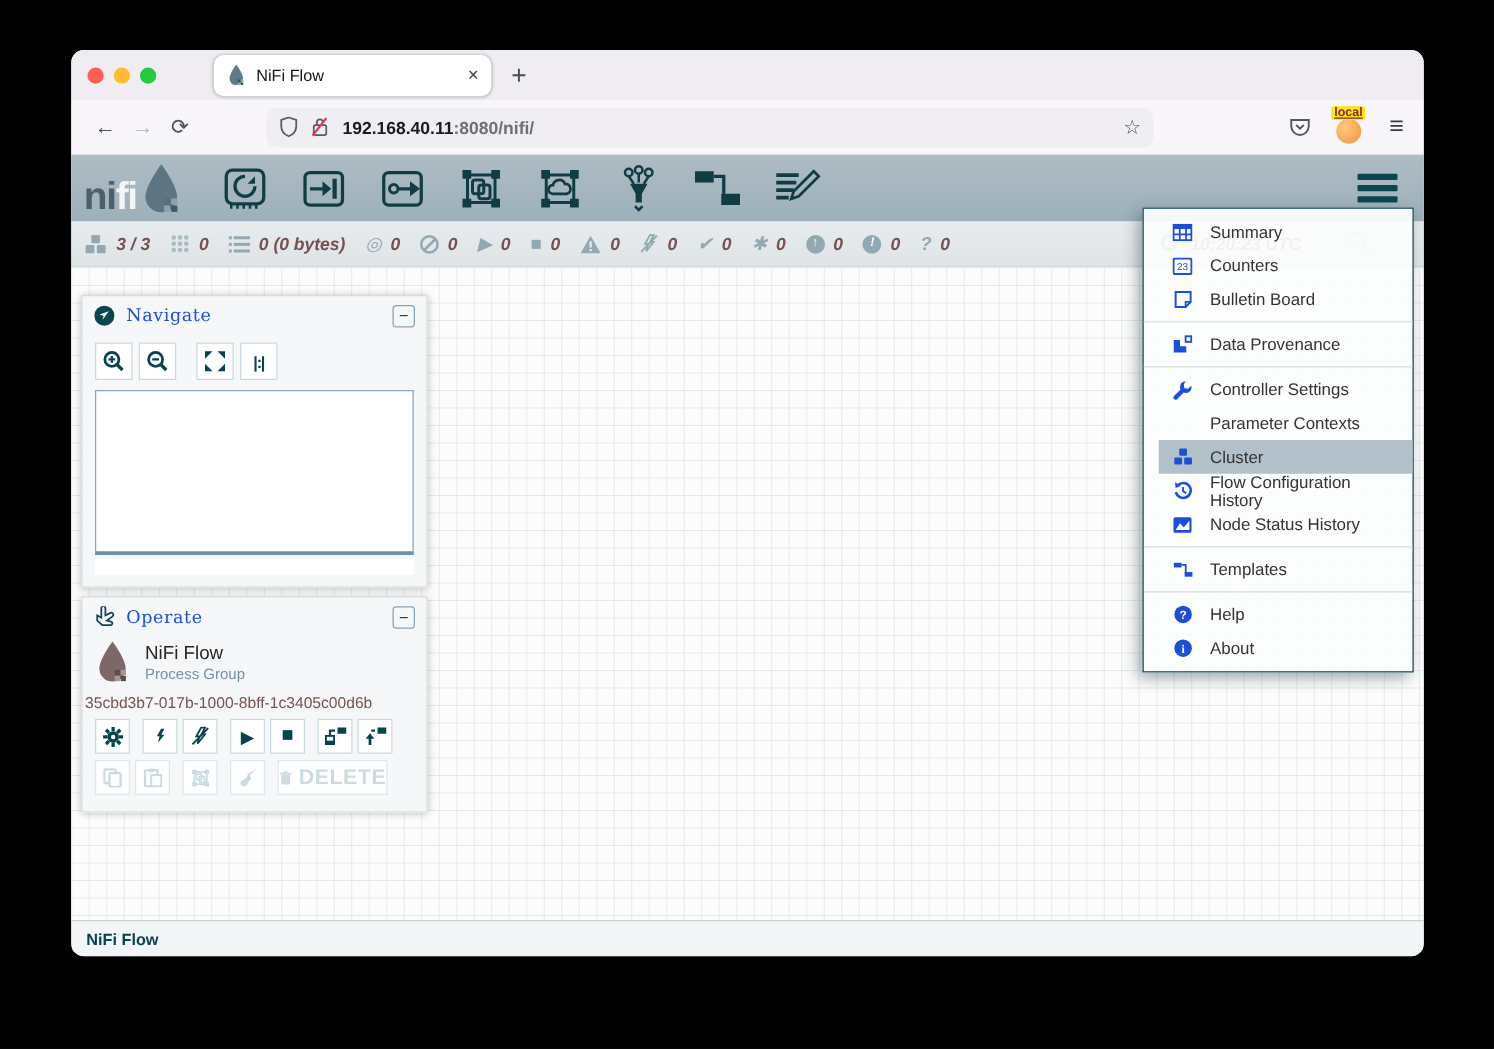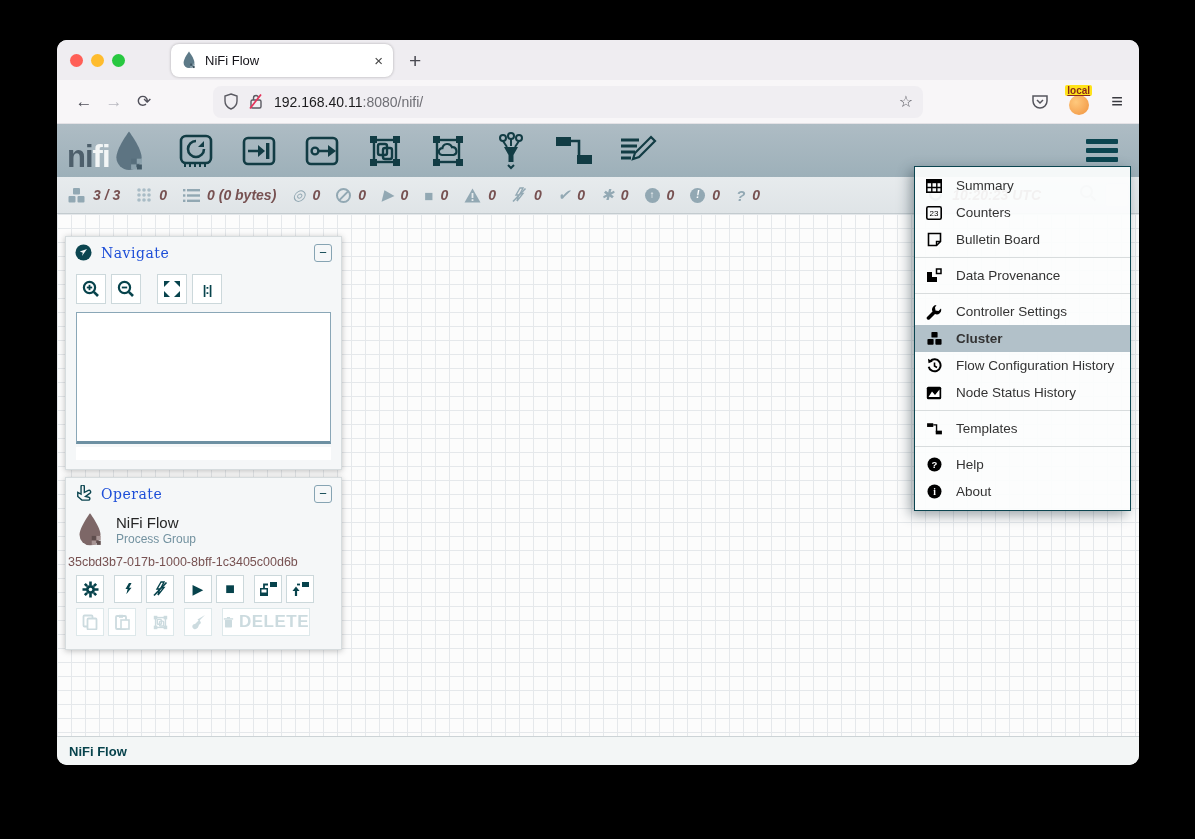--- a/index.html
+++ b/index.html
@@ -17,21 +17,21 @@
   .tab .title{font-size:13px;color:#15141a;margin-left:8px;flex:1;}
   .tab .close{font-size:15px;color:#444;cursor:default;}
   .newtab{font-size:21px;color:#4a4a52;margin-left:16px;line-height:1;}
   .urlrow{height:43px;background:#f8f6f8;display:flex;align-items:center;padding:0 12px;flex:0 0 auto;
           border-bottom:1px solid #e4e2e6;}
   .navbtn{font-size:17px;color:#50505a;width:30px;text-align:center;}
   .navbtn.dim{color:#b9b9c0;}
   .urlfield{margin-left:54px;width:710px;height:32px;background:#f0eef2;border-radius:8px;display:flex;
             align-items:center;padding:0 10px;box-sizing:border-box;}
   .urlfield svg{flex:0 0 auto;}
-  .urltext{font-size:14px;margin-left:10px;flex:1;white-space:nowrap;}
+  .urltext{font-size:14px;margin-left:10px;flex:1;white-space:nowrap;font-weight:bold;}
   .urltext .host{color:#1b1b1d;} .urltext .path{color:#6f6f75;}
   .star{font-size:16px;color:#55555d;}
   .chromeicons{display:flex;align-items:center;margin-left:auto;gap:20px;padding-right:4px;}
   .avatar{position:relative;width:22px;height:22px;}
   .avatar .face{width:20px;height:20px;border-radius:50%;background:radial-gradient(circle at 35% 35%,#ffc97d,#f0923e);margin-top:4px;}
   .avatar .badge{position:absolute;top:-6px;left:-4px;background:#ffe31a;color:#8a2a1d;font-size:10px;
                  font-weight:bold;padding:0 2px;border-radius:2px;text-decoration:underline;}
   .hamb-ff{font-size:20px;color:#3a3a40;}
 
   
@@ -95,24 +95,24 @@
   .op-btn{width:28px;height:28px;background:#fff;border:1px solid #ccd8db;display:flex;align-items:center;
           justify-content:center;color:#07434c;box-sizing:border-box;font-size:14px;}
   .op-row .g4{margin-left:4px;} .op-row .g10{margin-left:10px;}
   .op-btn.disabled{color:#ccdbdf;border-color:#dde8ea;}
   .op-btn.delete{width:88px;gap:5px;font-size:17px;letter-spacing:.5px;}
   .op-btn.delete span{color:#ccdbdf;font-weight:bold;}
 
   
   .gmenu{position:absolute;left:857px;top:126px;width:217px;background:rgba(252,253,253,.93);
          border:1px solid #0b4550;box-shadow:-4px 4px 12px rgba(35,55,65,.45);padding:5px 0;box-sizing:border-box;}
-  .gm-item{height:27px;display:flex;align-items:center;padding:0 10px;cursor:pointer;}
-  .gm-item .gm-ic{width:18px;display:flex;justify-content:center;color:#000000;flex:0 0 auto;align-items:flex-end;}
+  .gm-item{height:27px;display:flex;align-items:center;padding:0 10px;cursor:pointer;margin-left:12px;}
+  .gm-item .gm-ic{width:18px;display:flex;justify-content:center;color:#1d4ed8;flex:0 0 auto;align-items:flex-end;}
   .gm-item .gm-label{font-size:13.5px;color:#333;margin-left:13px;}
-  .gm-item.highlight{background:#b2c1c9;font-weight:bold;}
+  .gm-item.highlight{background:#b2c1c9;}
   .gm-sep{height:1px;background:#d8dcdd;margin:4px 0;}
 </style>
 </head>
 <body>
 
 <div class="stage">
 <div class="window">
 
   <div class="tabstrip">
     <div class="traffic">
@@ -599,20 +599,24 @@
         </div>
     <div class="gm-sep"></div>
     <div class="gm-item">
       <span class="gm-ic">
         <svg width="16" height="16" viewBox="0 0 16 16">
               <path d="M10.5 1 a4.5 4.5 0 0 0 -4 6.5 L1 13 a1.8 1.8 0 0 0 2.5 2.5 L9 10 a4.5 4.5 0 0 0 6 -5.5 L12.5 7 L9.5 6.5 L9 3.5 Z" fill="currentColor"></path>
             </svg>
       </span>
           <span class="gm-label">Controller Settings</span>
         </div>
+    <div class="gm-item">
+      <span class="gm-ic"></span>
+      <span class="gm-label">Parameter Contexts</span>
+        </div>
     <div class="gm-item highlight">
       <span class="gm-ic">
         <svg width="17" height="15" viewBox="0 0 19 17" fill="currentColor">
               <rect x="6" y="1" width="7" height="6.5" rx="1"></rect>
               <rect x="1.5" y="9" width="7" height="6.5" rx="1"></rect>
               <rect x="10.5" y="9" width="7" height="6.5" rx="1"></rect>
             </svg>
       </span>
           <span class="gm-label">Cluster</span>
         </div>

